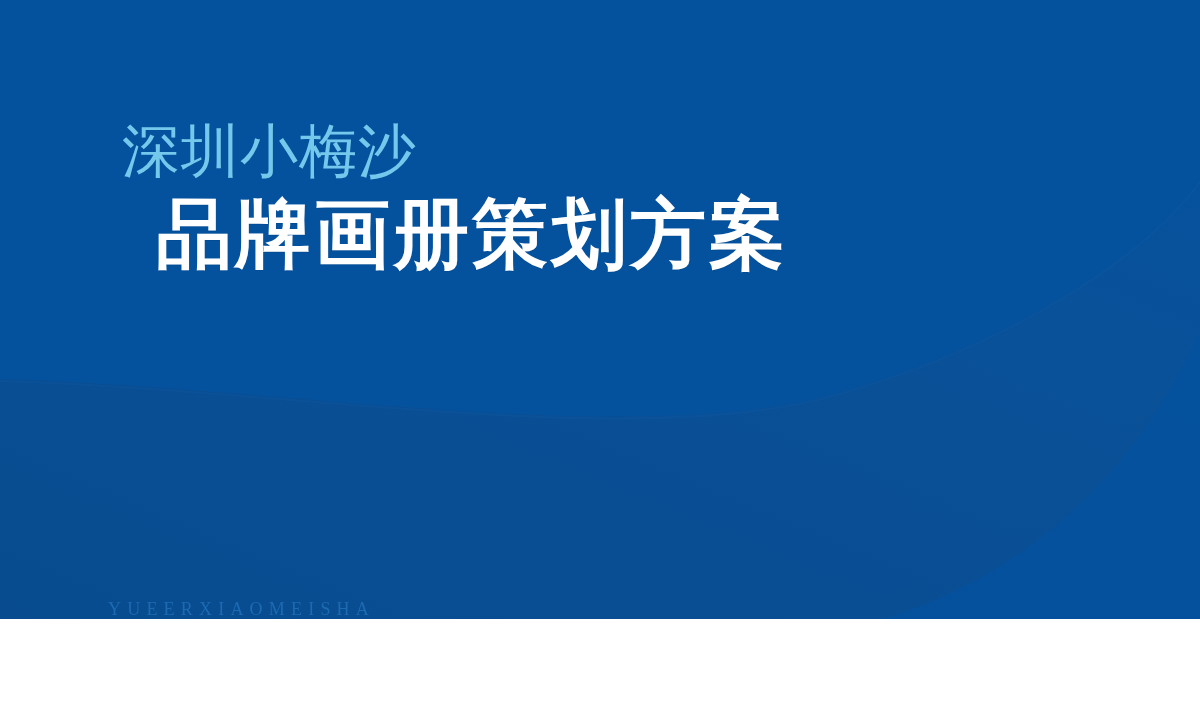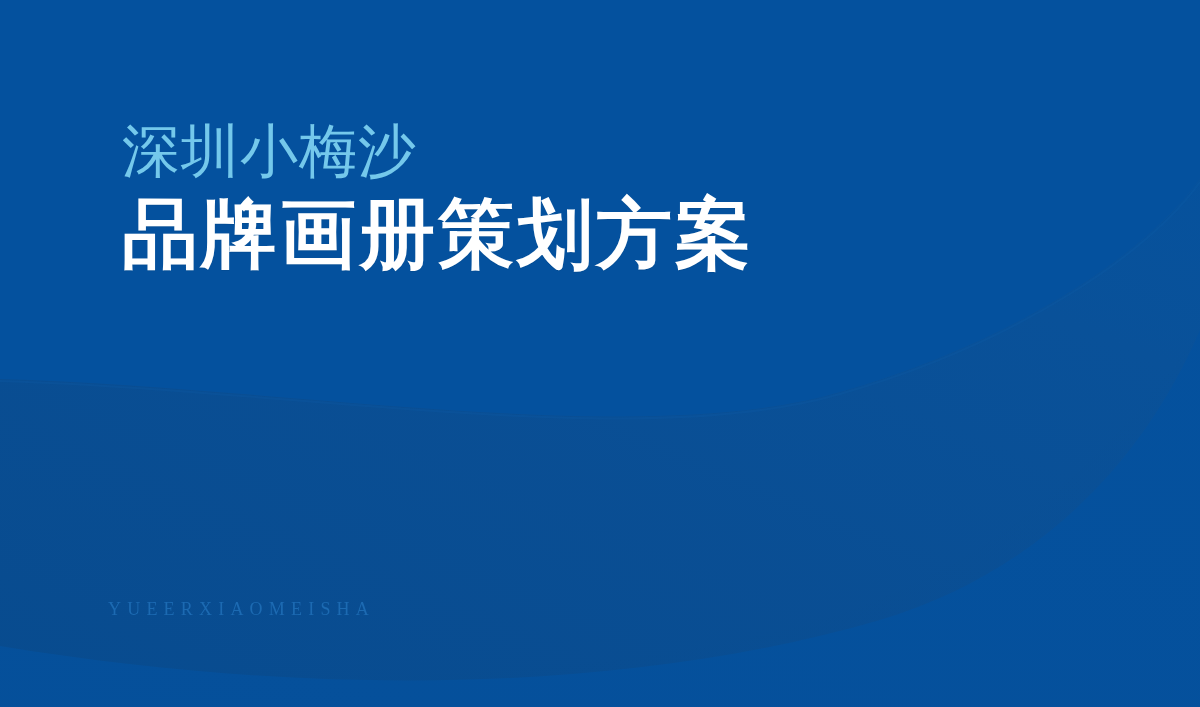--- a/index.html
+++ b/index.html
@@ -9,21 +9,21 @@
   body {
     width: 1200px;
     height: 707px;
     overflow: hidden;
     font-family: "Liberation Serif", serif;
   }
 
   #slide {
     position: relative;
     width: 1200px;
-    height: 707px;
+    height: 619px;
     background: #04519E;
     overflow: hidden;
   }
 
   
   #bg-decor {
     position: absolute;
     inset: 0;
     width: 1200px;
     height: 707px;
@@ -53,20 +53,21 @@
     display: block;
     margin-top: 6px;
     font-family: "Liberation Serif", serif;
     font-size: 76px;
     line-height: 1.12;
     color: #FFFFFF;
     font-weight: 700;
     letter-spacing: 3px;
     white-space: nowrap;
     text-shadow: 0 1px 0 rgba(0,0,0,0.06);
+    margin-left: 34px;
   }
 
   #footer-wordmark {
     position: absolute;
     left: 108px;
     top: 598px;
     font-family: "Liberation Serif", serif;
     font-size: 18px;
     line-height: 22px;
     color: #1C6AB2;

